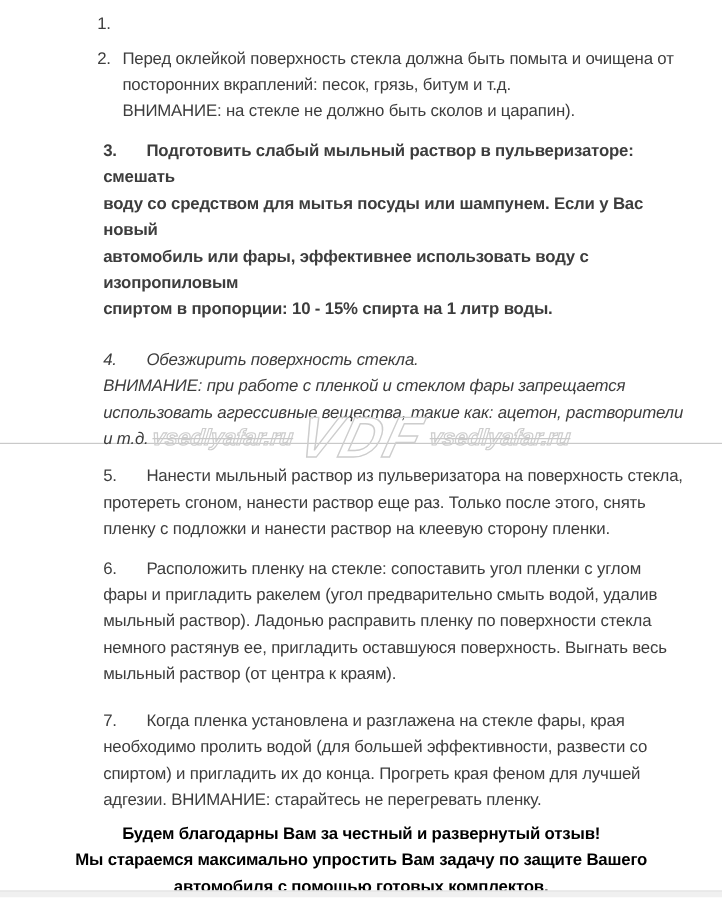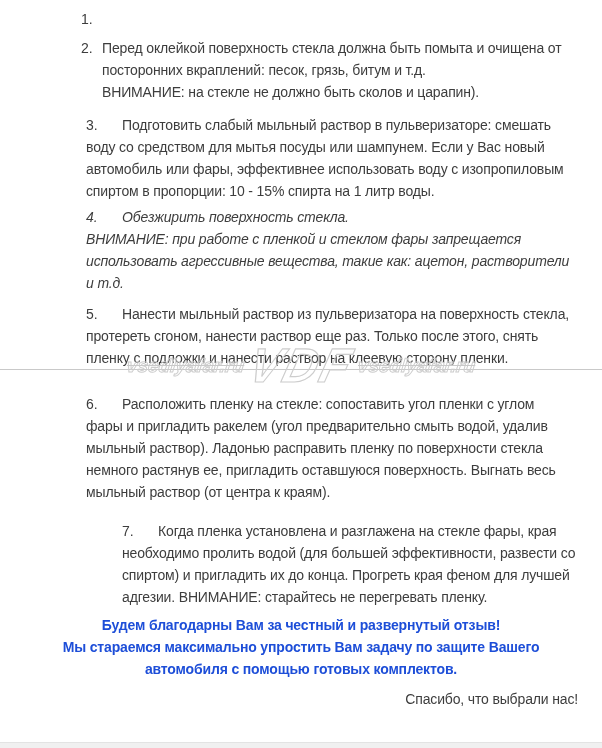--- a/index.html
+++ b/index.html
@@ -17,28 +17,28 @@
     font-size:15.5px;font-weight:700;color:#1f1f1f;
     text-align:center;line-height:22px;white-space:pre-line;
   }
   .step{margin:0;}
   .step .txt{white-space:pre-wrap;}
   .step.hang{display:flex;margin-left:-5px;}
   .step.hang .num{flex:none;width:21px;}
   .step.tabbed .num{display:inline-block;width:36px;}
   .steps .step:nth-child(1){margin-bottom:7px;}
   .steps .step:nth-child(2){margin-bottom:11px;}
-  .steps .step:nth-child(3){margin-bottom:4px;}
+  .steps .step:nth-child(3){margin-bottom:20px;font-weight:bold;}
   .steps .step:nth-child(4){margin-bottom:9px;font-style:italic;}
-  .steps .step:nth-child(5){margin-bottom:24px;}
+  .steps .step:nth-child(5){margin-bottom:11px;}
   .steps .step:nth-child(6){margin-bottom:17px;}
-  .steps .step:nth-child(7){margin-bottom:6px;margin-left:36px;}
+  .steps .step:nth-child(7){margin-bottom:6px;}
   .closing{
     margin:0 -24px 8px -86px;
-    font-weight:700;color:#1d4ed8;text-align:center;
+    font-weight:700;color:#000000;text-align:center;
     line-height:22px;white-space:pre-line;
   }
   .thanks{white-space:pre-wrap;text-align:right;}
   
   .watermark-line{
     position:absolute;left:0;top:369px;width:602px;height:1px;
     background:#c9c9c9;z-index:-1;
   }
   .watermark{
     position:absolute;left:0;top:338px;width:602px;height:56px;

